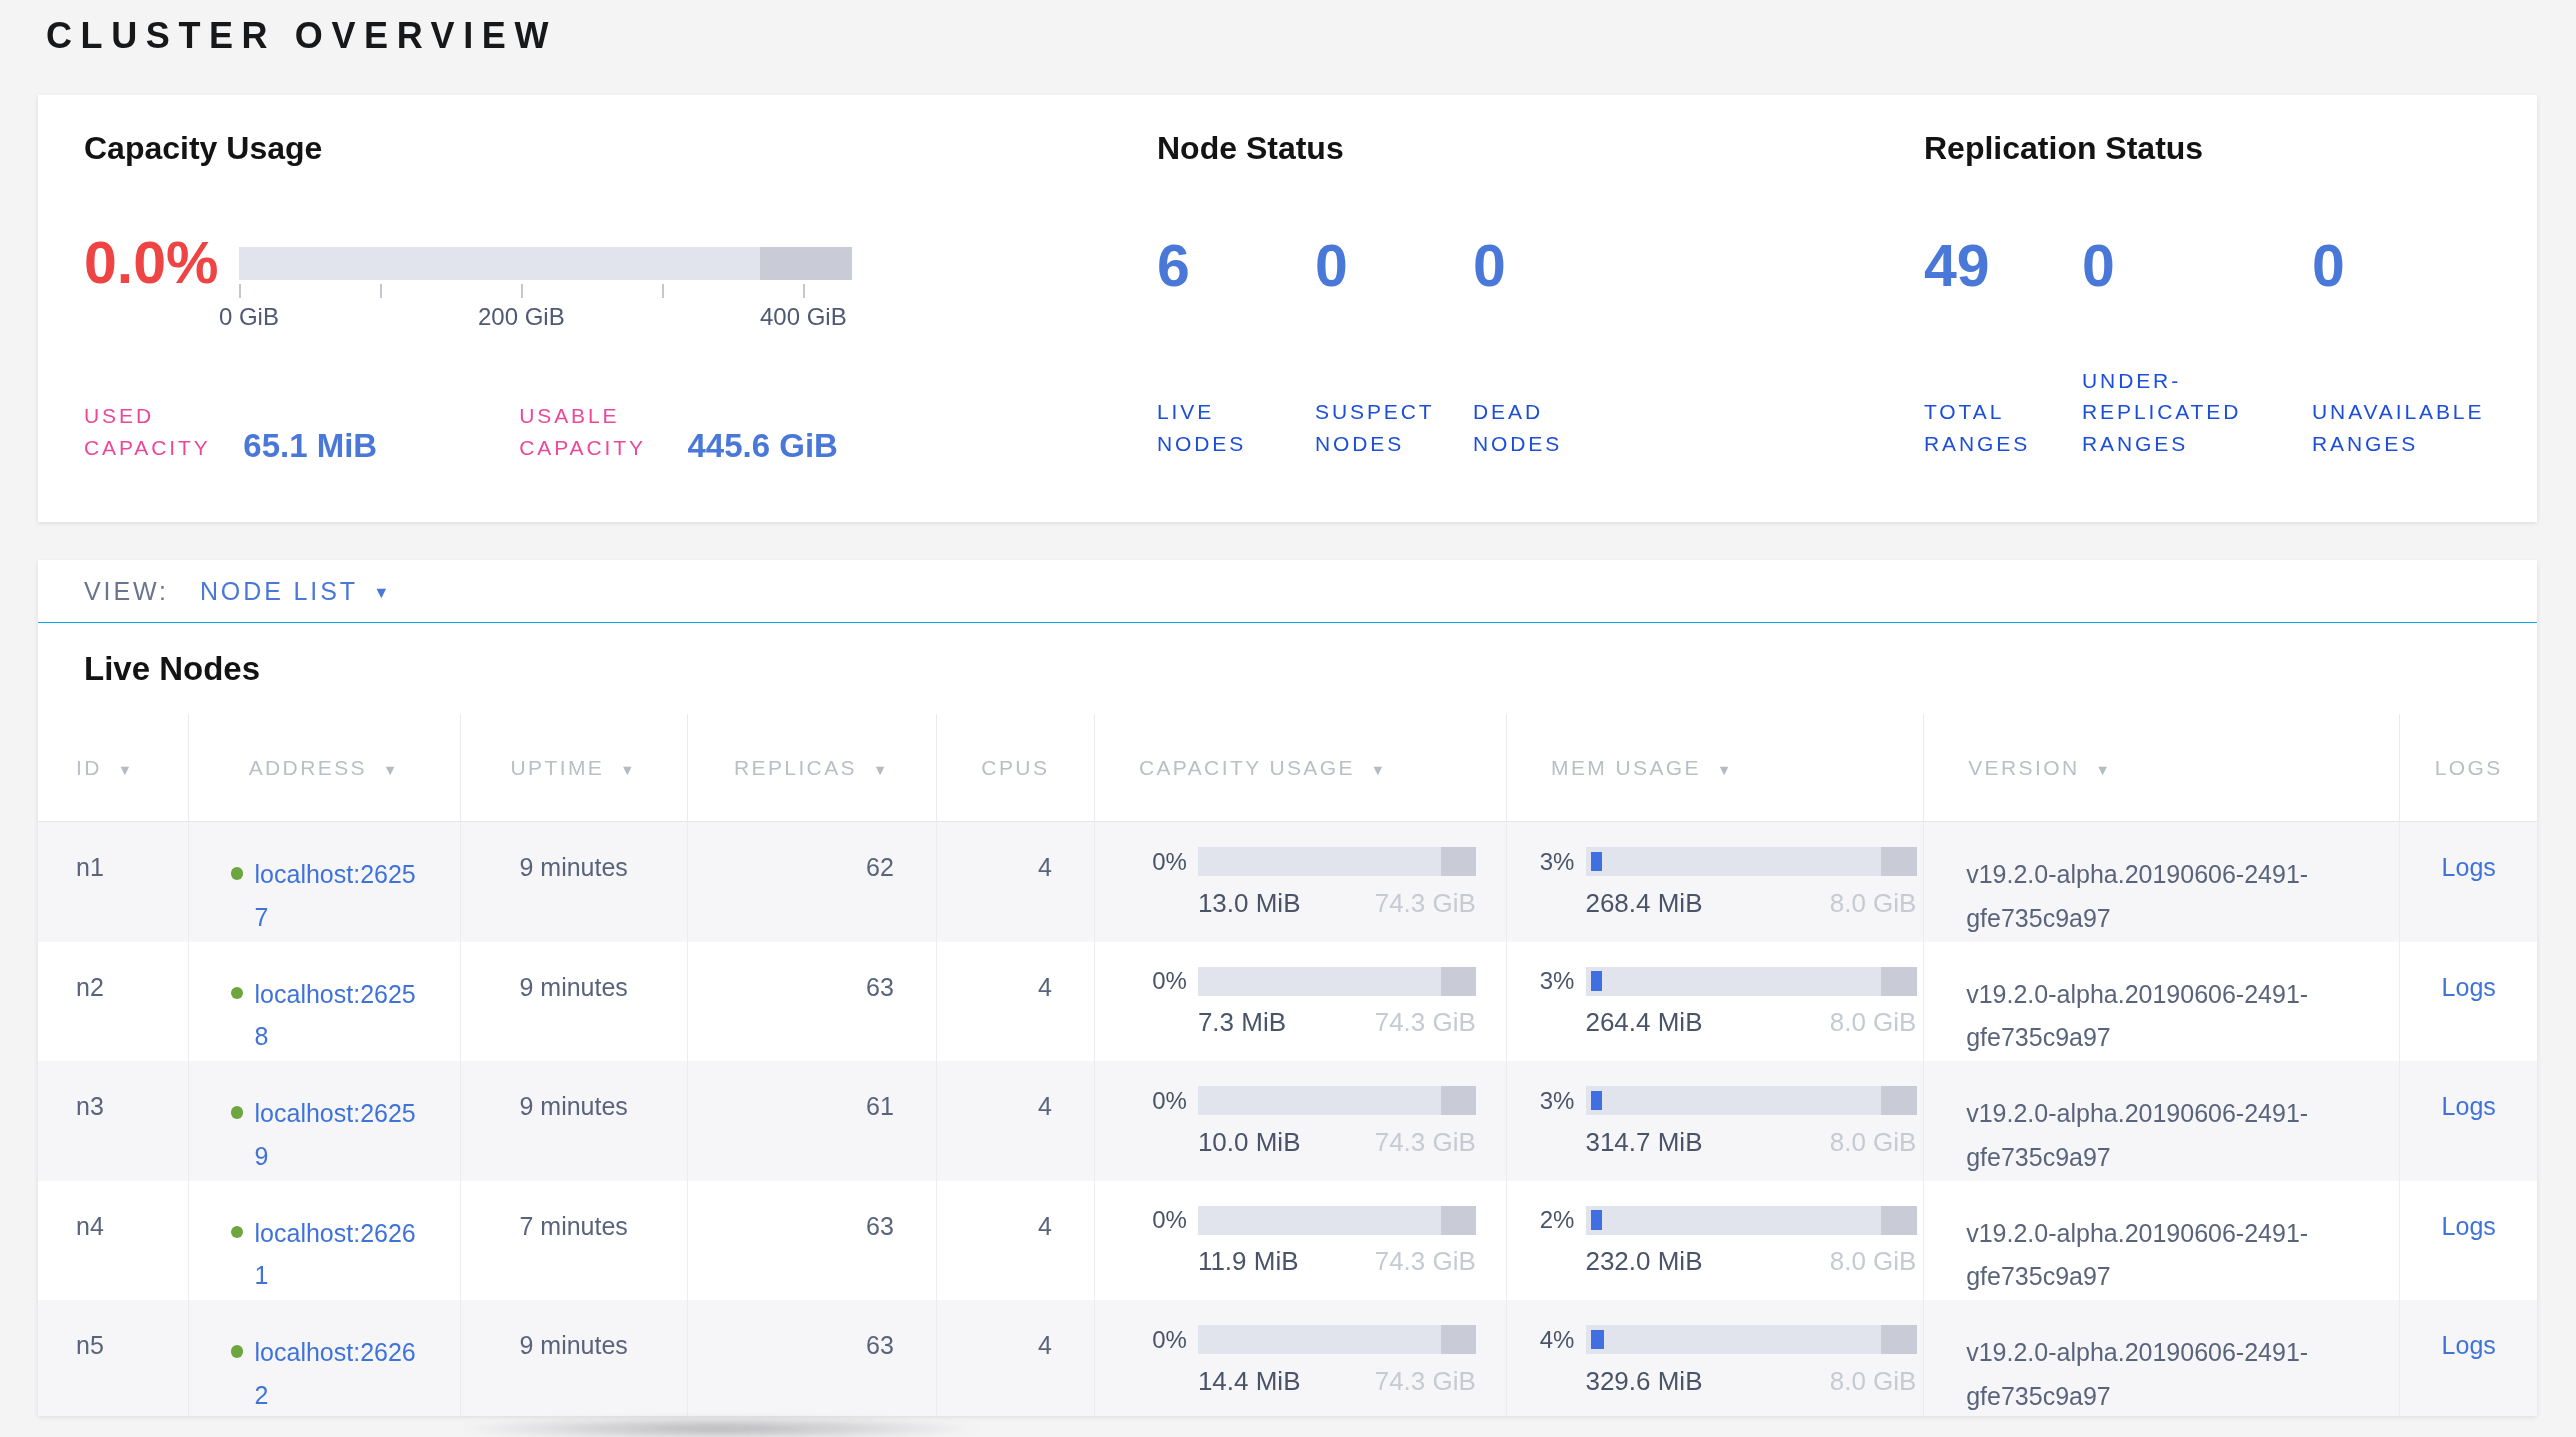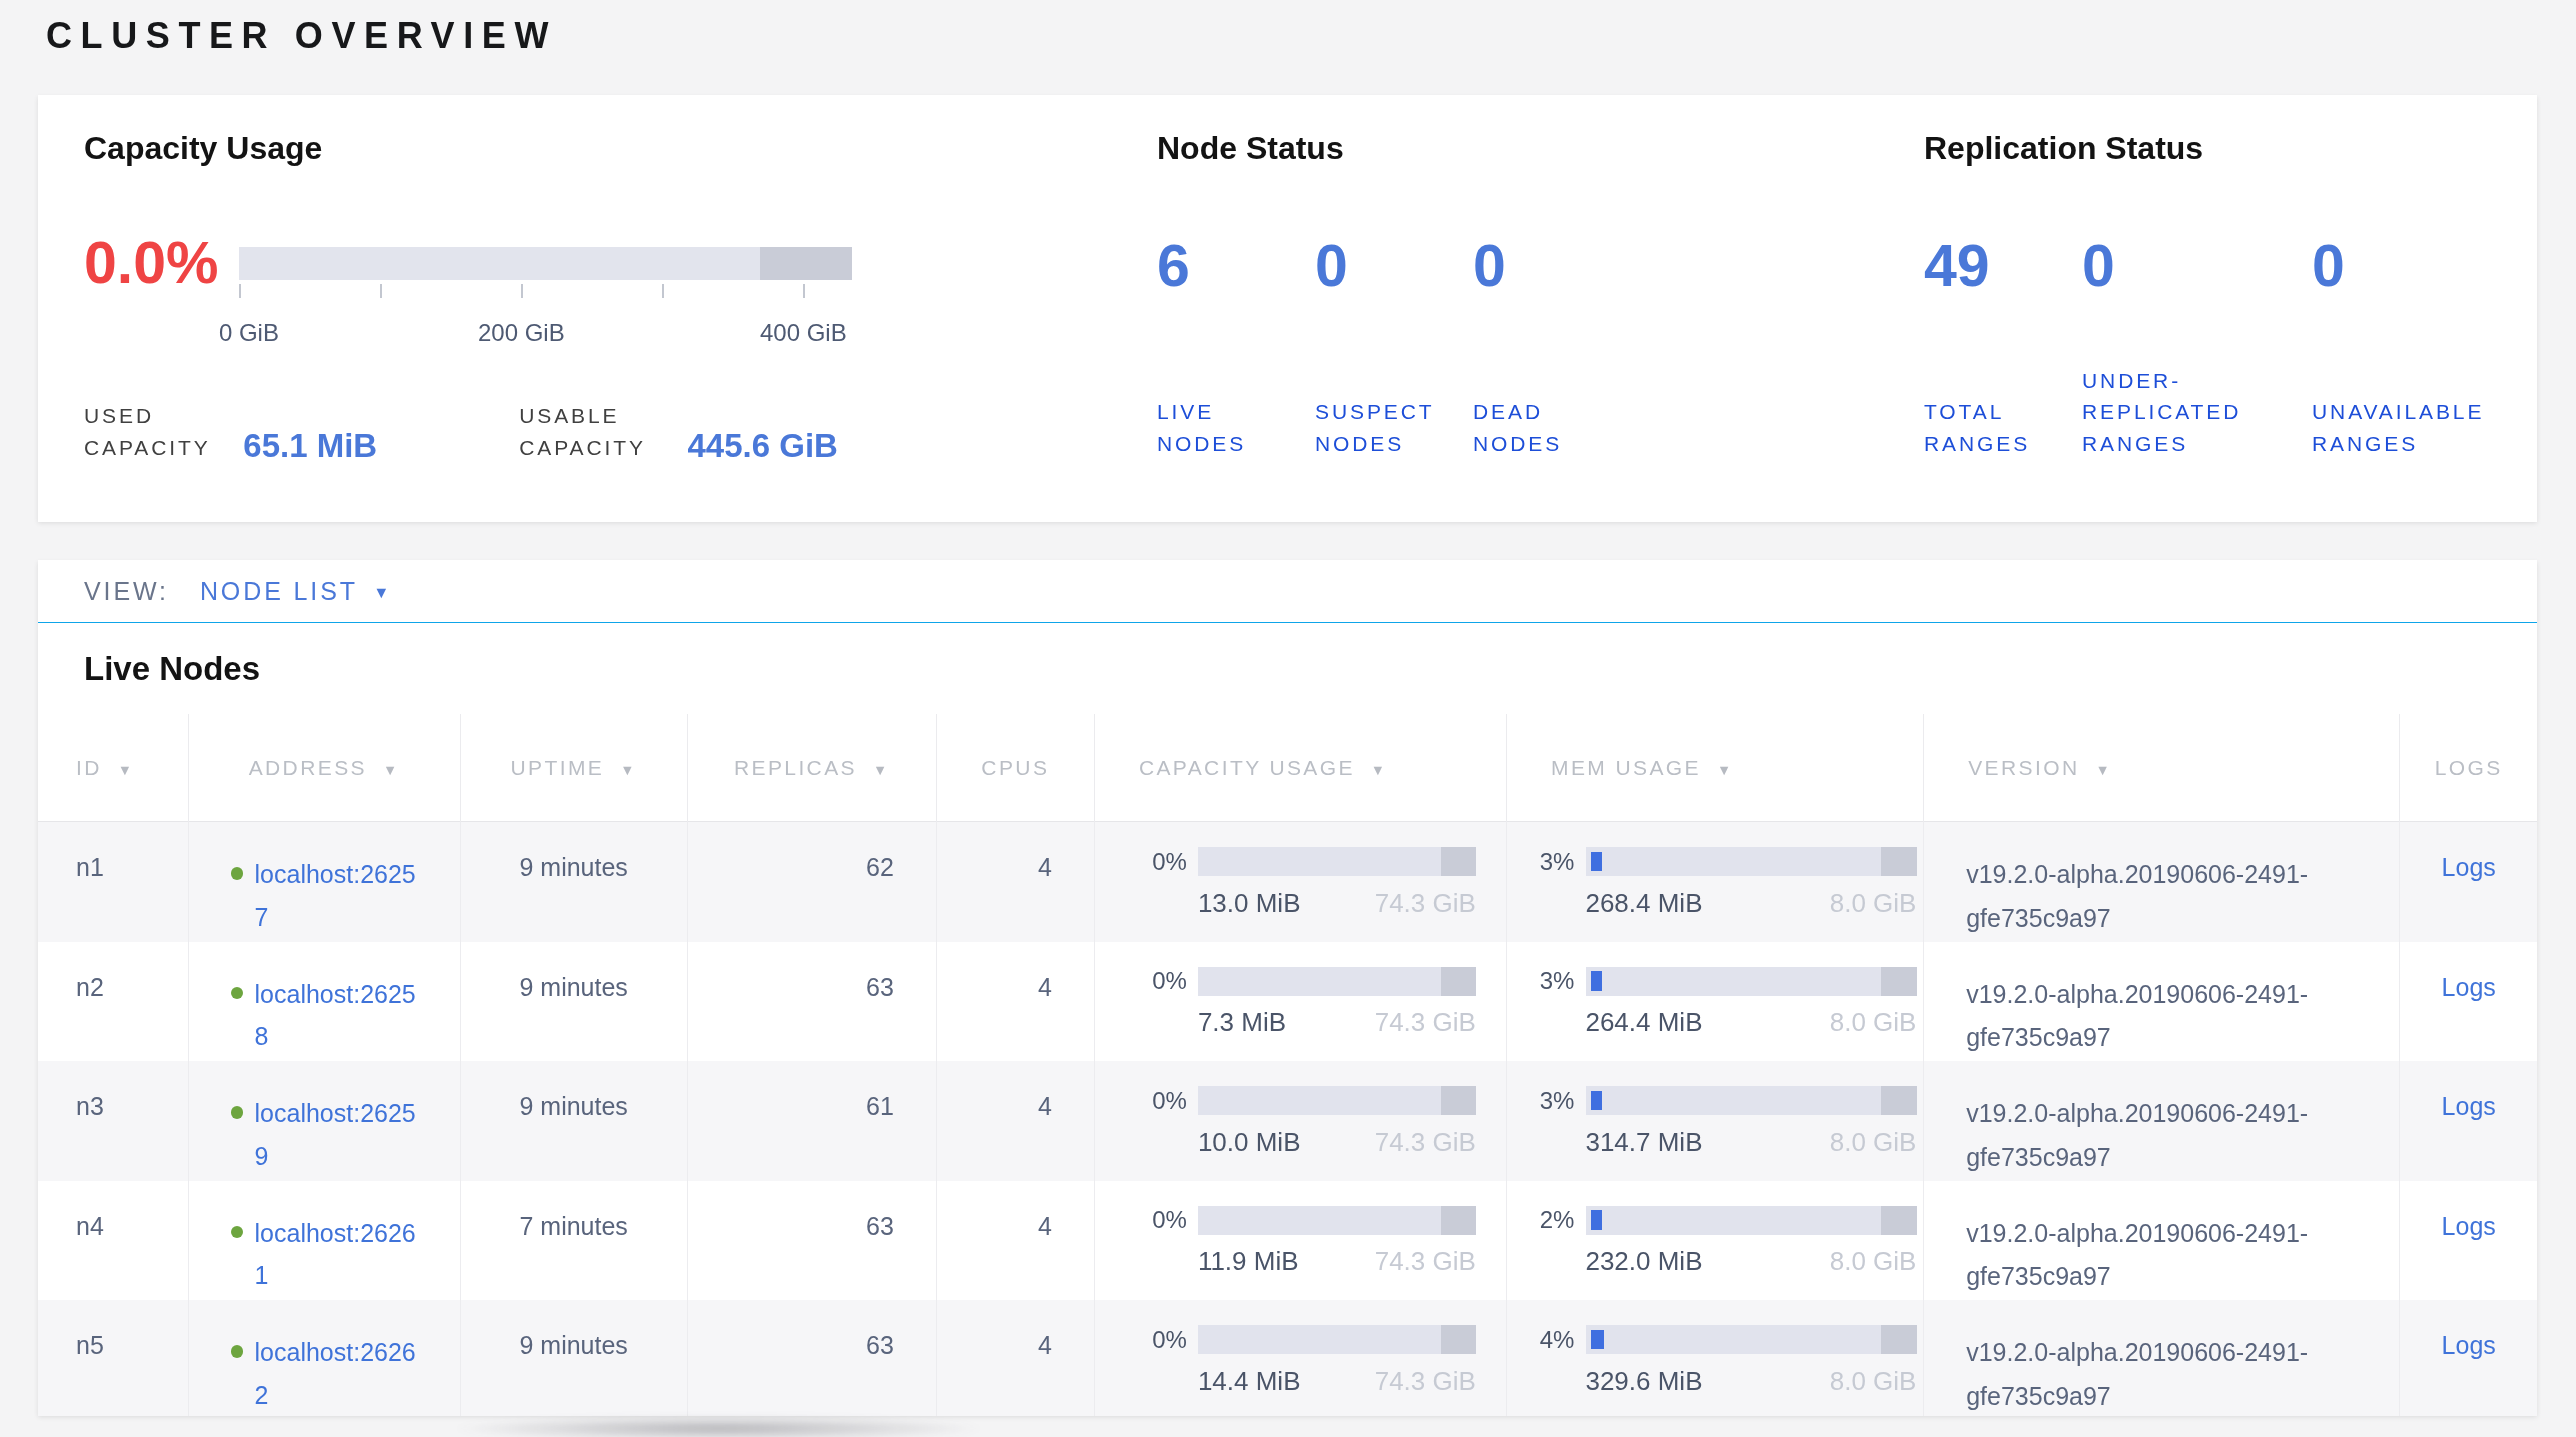--- a/index.html
+++ b/index.html
@@ -28,25 +28,25 @@
 
   
   .cap-main{position:absolute;top:104px;left:0;display:flex;align-items:flex-start;}
   .cap-percent{font-size:59px;font-weight:700;color:#ef4444;line-height:1;width:140px;}
   .cap-barwrap{margin-left:15.3px;margin-top:13.4px;position:relative;width:613px;}
   .cap-bar{position:relative;height:33px;background:#e2e4ed;}
   .cap-bar-end{position:absolute;right:0;top:0;bottom:0;width:92px;background:#c9ccd7;}
   .cap-ticks{position:relative;height:15.3px;margin-top:3.8px;}
   .cap-tick{position:absolute;top:0;width:1.9px;height:13.4px;background:#c3c7d0;}
   .cap-ticklabels{position:relative;height:29px;margin-top:3.8px;}
-  .cap-ticklabel{position:absolute;transform:translateX(-50%);font-size:24px;color:#4e5a73;white-space:nowrap;margin-top:16px;}
+  .cap-ticklabel{position:absolute;transform:translateX(-50%);font-size:24px;color:#4e5a73;white-space:nowrap;}
   .cap-metrics{position:absolute;top:270px;left:0;display:flex;}
   .metric{display:flex;align-items:flex-end;}
   .metric + .metric{margin-left:142px;}
-  .metric-label{font-size:21px;letter-spacing:2.9px;color:#404040;line-height:1.5;}
+  .metric-label{font-size:21px;letter-spacing:2.9px;color:#ec4899;line-height:1.5;}
   .metric-label.w1{width:144px;}
   .metric-label.w2{width:153px;}
   .metric-value{font-size:33px;font-weight:700;color:#4a78d8;margin-left:15.3px;margin-bottom:-1.9px;white-space:nowrap;}
 
   
   .stats-row{position:absolute;top:107px;left:0;display:flex;}
   .stat{display:flex;flex-direction:column;}
   .stat-value{font-size:59px;font-weight:700;color:#4a78d8;line-height:1;}
   .stat-label{height:163px;display:flex;align-items:flex-end;}
   .stat-label span{font-size:21px;letter-spacing:2.9px;color:#1d4ed8;line-height:1.5;display:block;}

